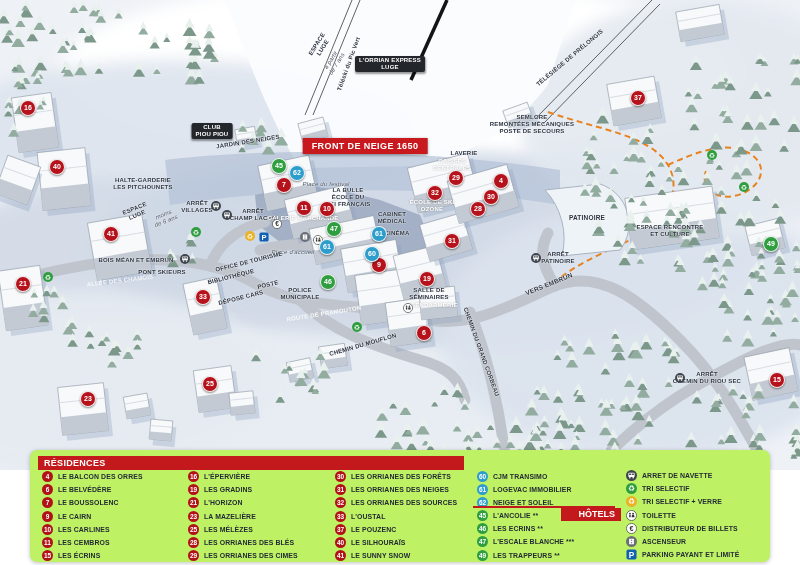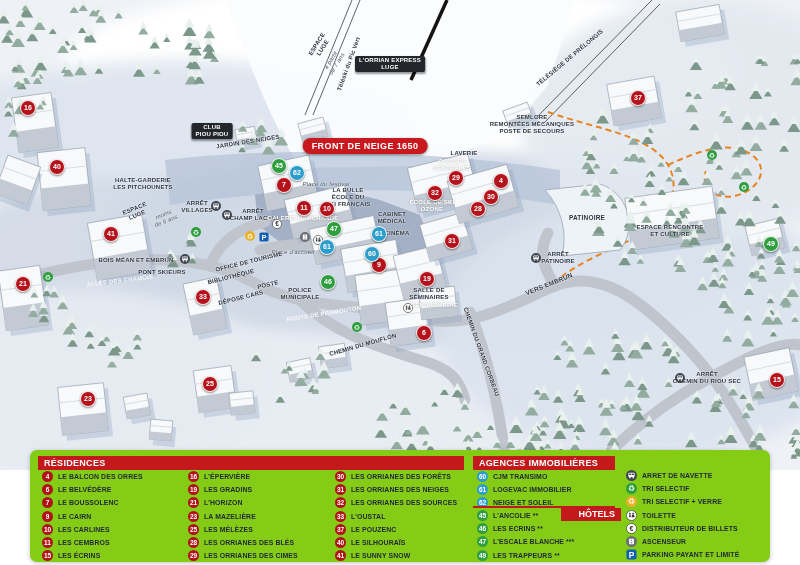--- a/index.html
+++ b/index.html
@@ -10,29 +10,29 @@
   #map-svg{position:absolute;left:0;top:0;}
   .maplabel{position:absolute;transform:translate(-50%,-50%);white-space:pre-line;
     text-align:center;font-weight:bold;color:#2b3340;letter-spacing:.2px;line-height:1.15;
     text-shadow:0 0 2px rgba(255,255,255,.9),0 0 1px rgba(255,255,255,.9);}
   .maplabel.w{color:#fff;text-shadow:0 0 2px rgba(0,0,0,.35);}
   .maplabel.i{font-weight:normal;font-style:italic;color:#4a5563;}
   .maplabel.r{color:#f6f7f9;text-shadow:none;}
   .maplabel.b{background:#23262b;color:#fff;padding:1px 4px;border-radius:2px;
     text-shadow:none;box-shadow:0 1px 2px rgba(0,0,0,.4);}
   #banner{position:absolute;transform:translate(-50%,-50%);background:#c8191f;color:#fff;
-    font-weight:bold;font-size:9px;letter-spacing:.4px;padding:3px 9px;border-radius:8px;
+    font-weight:bold;font-size:9px;letter-spacing:.4px;padding:3px 9px;border-radius:0;
     box-shadow:0 1px 3px rgba(0,0,0,.45);white-space:nowrap;}
   .mk{position:absolute;transform:translate(-50%,-50%);width:14px;height:14px;border-radius:50%;
     color:#fff;font-size:7px;font-weight:bold;line-height:13px;text-align:center;
     border:1px solid rgba(255,255,255,.9);box-shadow:0 1px 2px rgba(0,0,0,.45);}
   .mapicon{position:absolute;transform:translate(-50%,-50%);width:10px;height:10px;}
   .mapicon svg{width:100%;height:100%;display:block;}
   
-  #panel{position:absolute;left:30px;top:450px;width:740px;height:112px;background:#84cc16;
+  #panel{position:absolute;left:30px;top:450px;width:740px;height:112px;background:#bef264;
     border-radius:7px;box-shadow:0 1px 4px rgba(0,0,0,.25);}
   .hdr{position:absolute;background:#c3191d;color:#fff;font-weight:bold;font-size:9px;
     letter-spacing:.3px;height:14px;line-height:14px;padding-left:6px;}
   .col{position:absolute;top:20px;}
   .lrow{display:flex;align-items:center;height:13.2px;}
   .num{flex:0 0 11px;width:11px;height:11px;border-radius:50%;color:#fff;font-size:6.5px;
     font-weight:bold;line-height:11px;text-align:center;margin-right:5px;}
   .lname{font-size:6.9px;font-weight:bold;color:#232a35;letter-spacing:.1px;white-space:nowrap;}
   .licon{flex:0 0 11px;width:11px;height:11px;margin-right:5px;}
   .licon svg{width:100%;height:100%;display:block;}
@@ -1980,21 +1980,20 @@
         <div class="lrow">
           <span class="num" style="background: rgb(177, 18, 24);">40</span>
           <span class="lname">LE SILHOURAÏS</span>
         </div>
         <div class="lrow">
           <span class="num" style="background: rgb(177, 18, 24);">41</span>
           <span class="lname">LE SUNNY SNOW</span>
         </div>
       </div>
 
-    <div class="hdr" style="left:443px;top:6px;width:136px">AGENCES IMMOBILIÈRES</div>
     <div class="col" id="ag-col" style="left:447px">
         <div class="lrow">
           <span class="num" style="background: rgb(45, 157, 203);">60</span>
           <span class="lname">CJM TRANSIMO</span>
         </div>
         <div class="lrow">
           <span class="num" style="background: rgb(45, 157, 203);">61</span>
           <span class="lname">LOGEVAC IMMOBILIER</span>
         </div>
         <div class="lrow">

